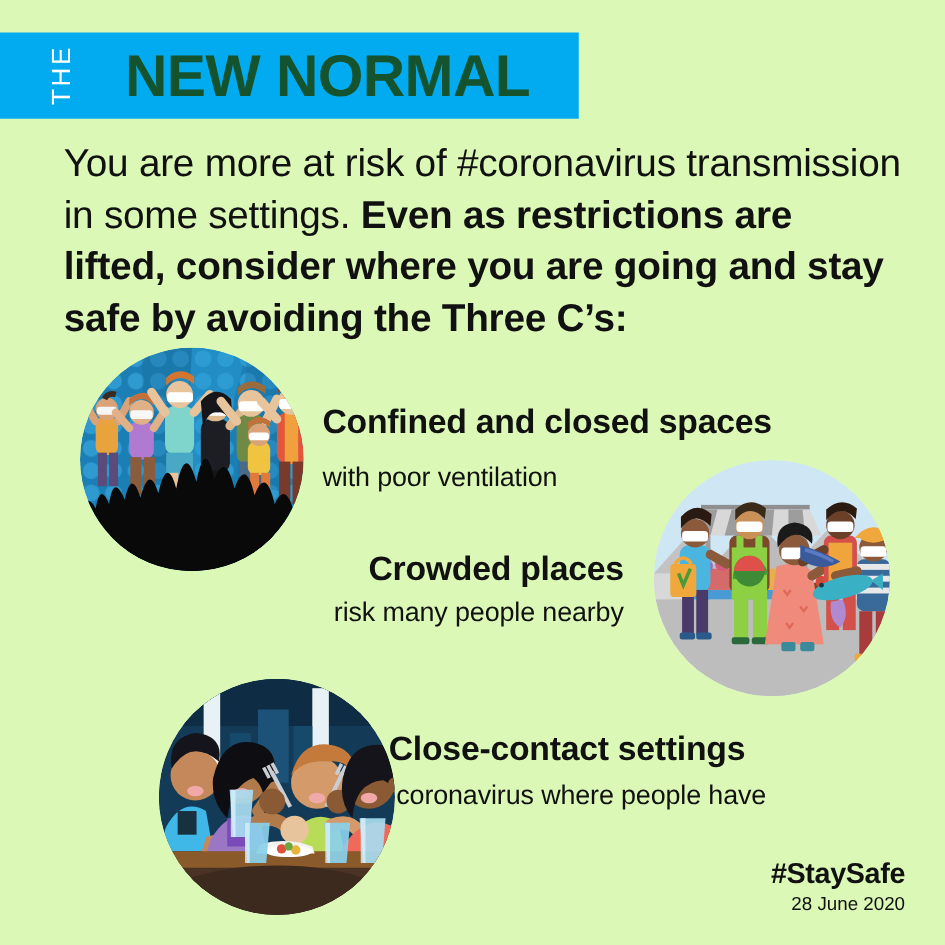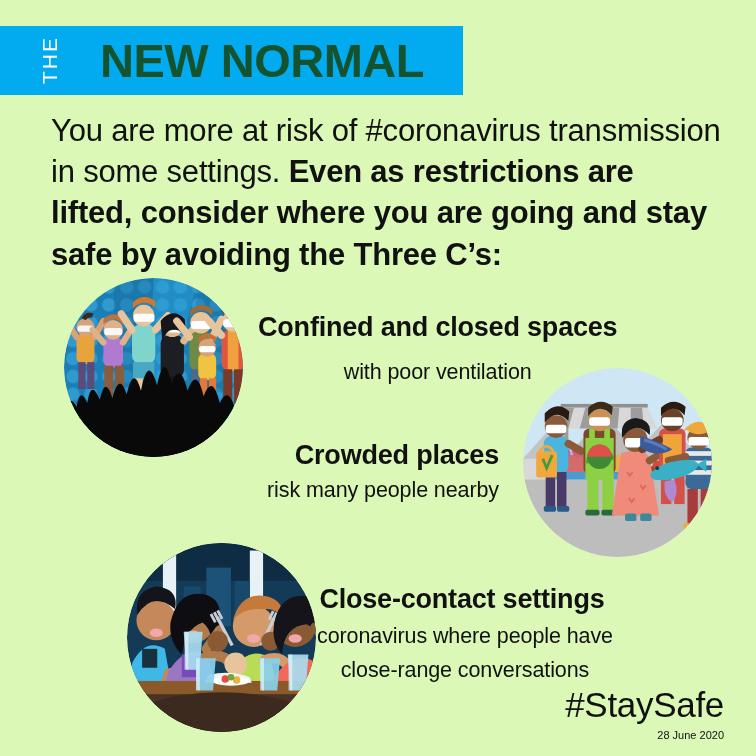--- a/index.html
+++ b/index.html
@@ -91,46 +91,46 @@
     line-height: 1.18;
     letter-spacing: -0.2px;
   }
   .cblock .sub {
     font-weight: 400;
     font-size: 21.5px;
     line-height: 1.25;
     letter-spacing: -0.1px;
   }
 
-  #c1 { left: 258px; top: 312px; text-align: center; }
+  #c1 { left: 258px; top: 322px; text-align: left; }
   #c1 .sub { margin-top: 15px; }
 
   #c2 { left: 246px; top: 440px; width: 253px; text-align: right; }
   #c2 .sub { margin-top: 5px; }
 
-  #c3 { left: 311px; top: 584px; text-align: center; }
+  #c3 { left: 311px; top: 584px; text-align: left; }
   #c3 .sub { margin-top: 7px; padding-left: 6px; }
 
   
   .footer {
     position: absolute;
     right: 32px;
     top: 686px;
     text-align: right;
     color: #111111;
   }
   .footer .tag {
-    font-weight: normal;
-    font-size: 35px;
+    font-weight: bold;
+    font-size: 23px;
     line-height: 1.1;
     letter-spacing: -0.3px;
   }
   .footer .date {
     font-weight: 400;
-    font-size: 11px;
+    font-size: 15px;
     line-height: 1.2;
     margin-top: 4px;
   }
 </style>
 </head>
 <body>
 
 <div id="poster">
 
   <div class="banner">
@@ -464,21 +464,20 @@
         </g>
 
         <ellipse cx="100" cy="200" rx="110" ry="42" fill="#3d2a1e"></ellipse>
       </g>
     </svg>
   </div>
 
   <div class="cblock" id="c3">
     <div class="head">Close-contact settings</div>
     <div class="sub">coronavirus where people have</div>
-    <div class="sub">close-range conversations</div>
   </div>
 
   <div class="footer">
     <div class="tag">#StaySafe</div>
     <div class="date">28 June 2020</div>
   </div>
 
 </div>
 
 </body></html>

